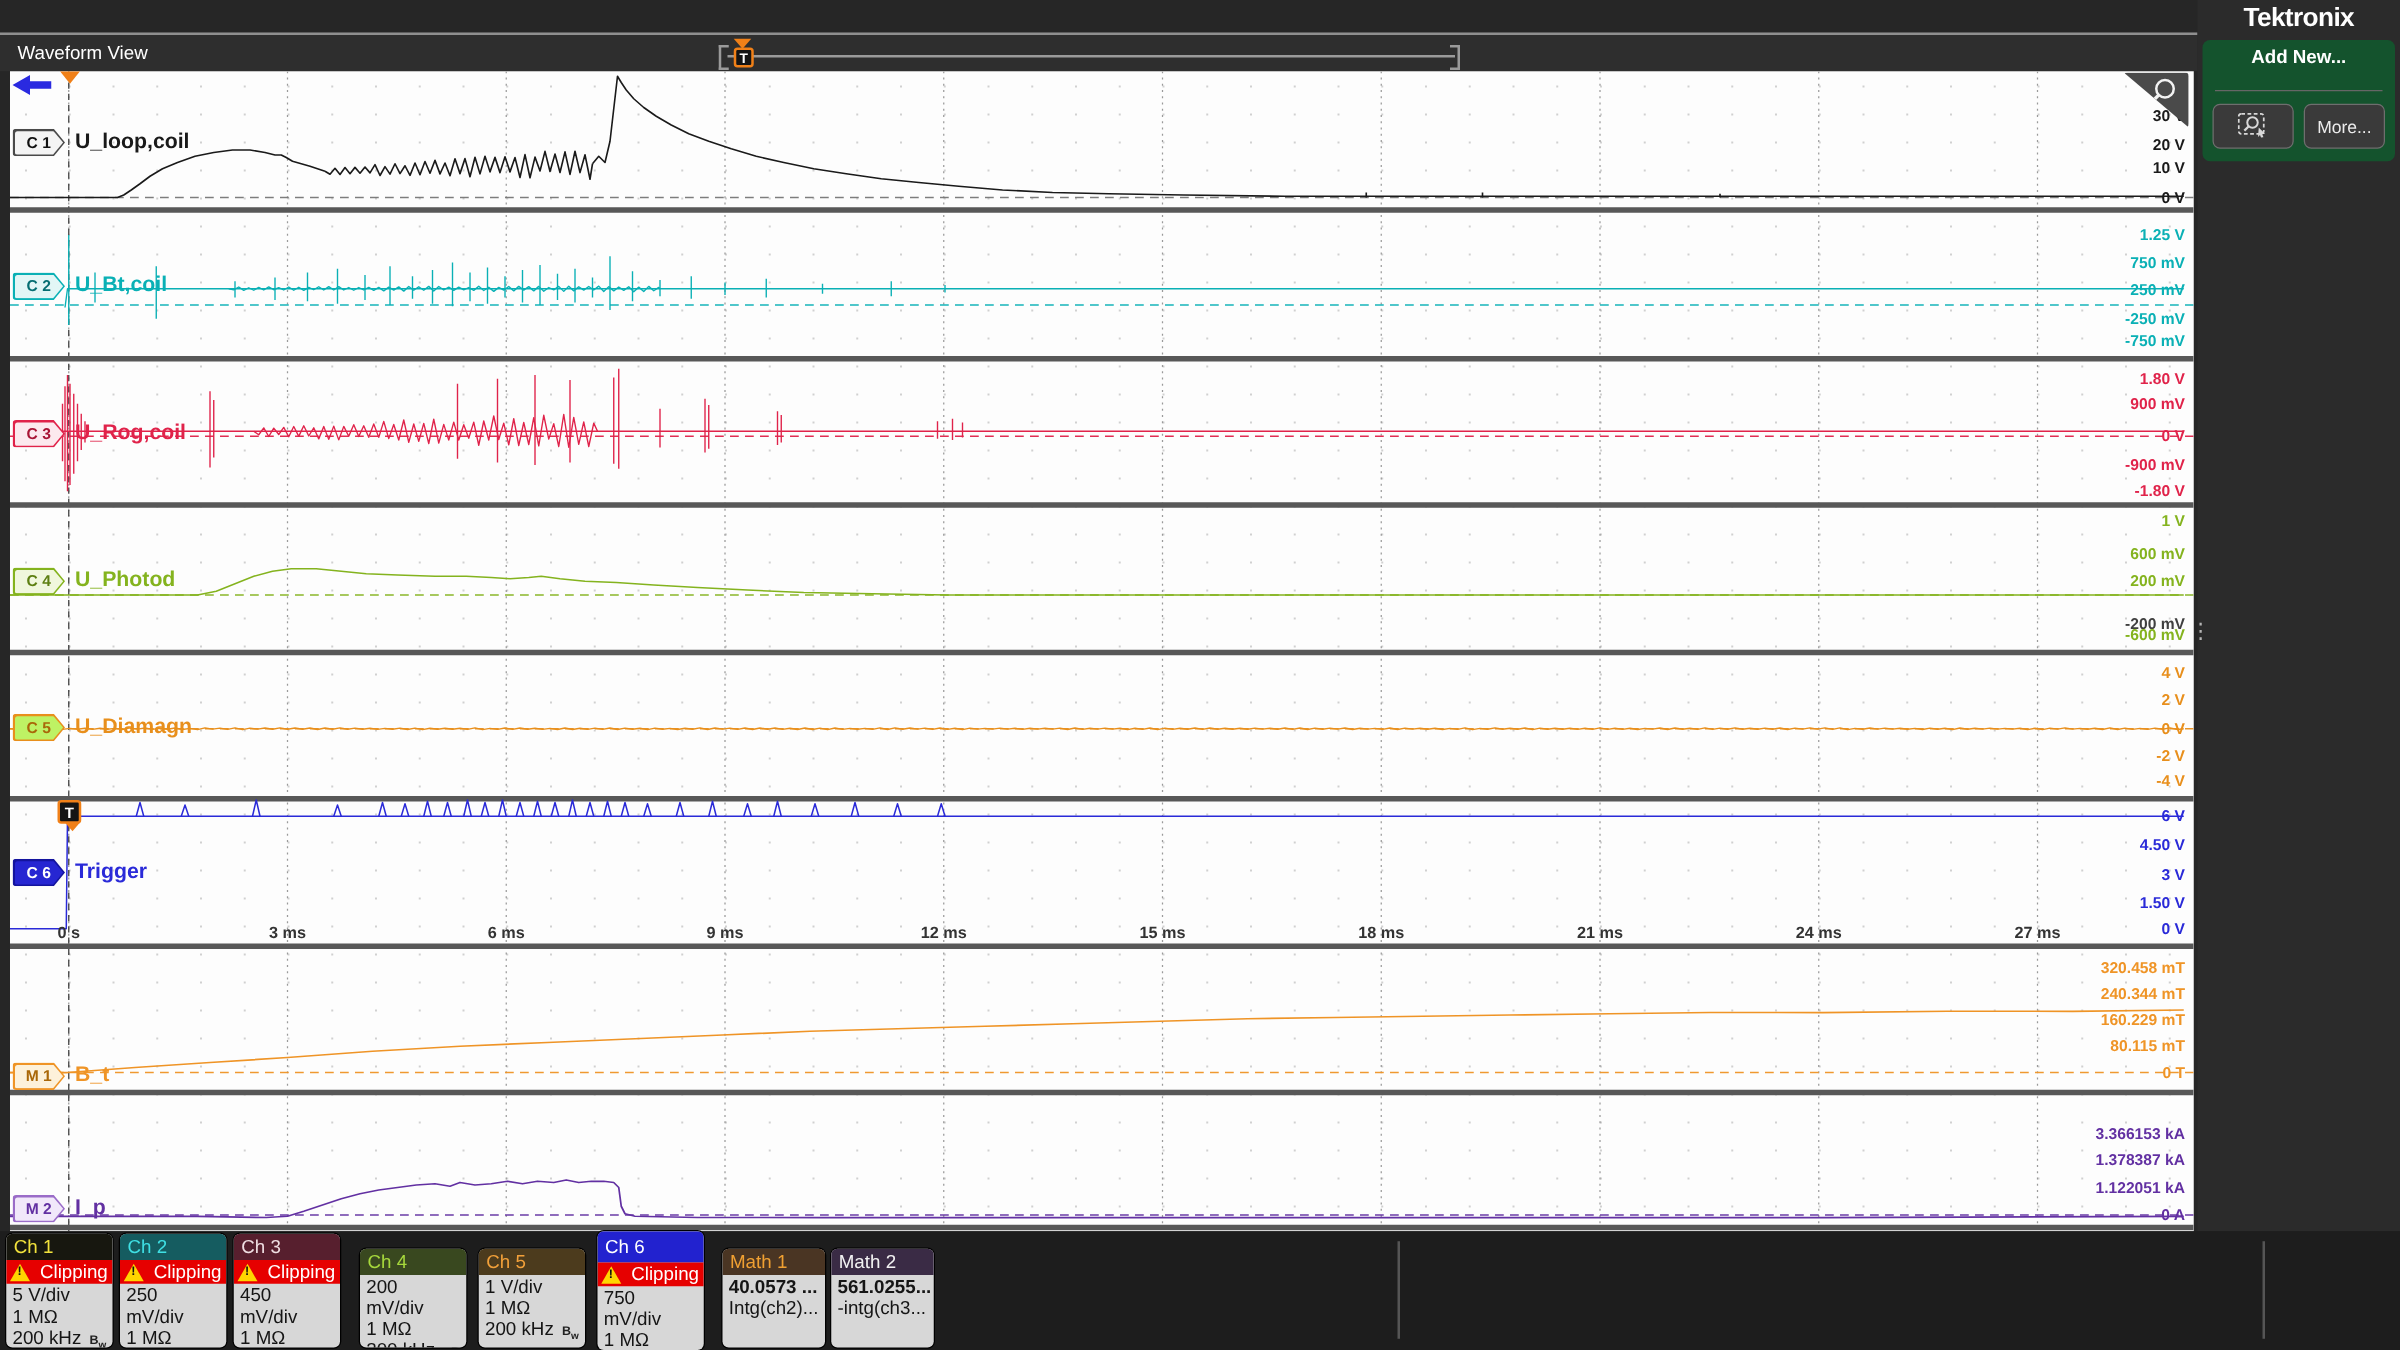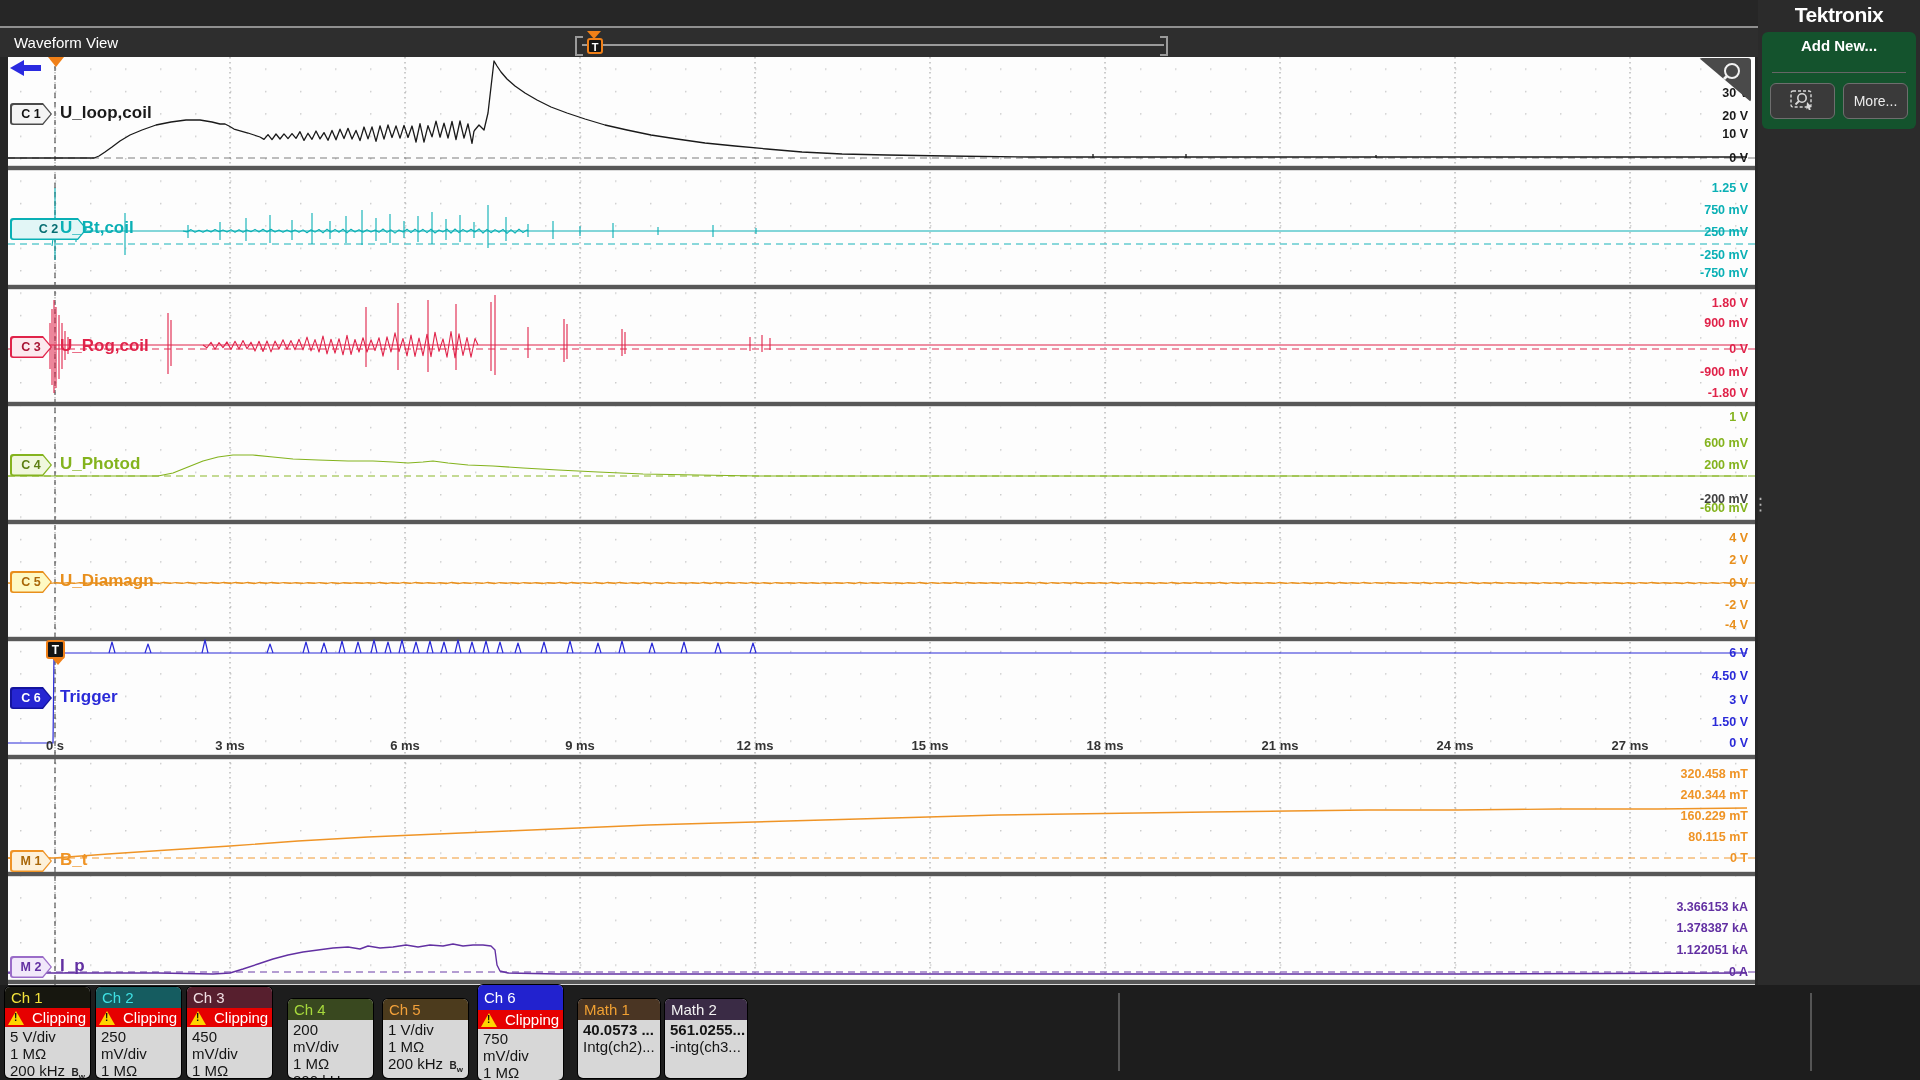--- a/index.html
+++ b/index.html
@@ -150,21 +150,21 @@
 
   <div class="ch-badge" style="top: 46px;">
         <div class="outer" style="background: rgb(74, 74, 74);"></div>
         <div class="inner" style="background: rgb(244, 244, 244); color: rgb(17, 17, 17);">C 1</div>
       </div>
       <div class="ch-name" style="top: 46px; color: rgb(26, 26, 26);">U_loop,coil</div>
       <div class="scale-label" style="top: 36px; color: rgb(26, 26, 26);">30 V</div>
       <div class="scale-label" style="top: 59px; color: rgb(26, 26, 26);">20 V</div>
       <div class="scale-label" style="top: 77px; color: rgb(26, 26, 26);">10 V</div>
       <div class="scale-label" style="top: 101px; color: rgb(26, 26, 26);">0 V</div>
-      <div class="ch-badge" style="top: 161px; padding-left: 35px;">
+      <div class="ch-badge" style="top: 161px;">
         <div class="outer" style="background: rgb(10, 176, 181);"></div>
         <div class="inner" style="background: rgb(226, 246, 246); color: rgb(6, 110, 114);">C 2</div>
       </div>
       <div class="ch-name" style="top: 161px; color: rgb(10, 176, 181);">U_Bt,coil</div>
       <div class="scale-label" style="top: 131px; color: rgb(10, 176, 181);">1.25 V</div>
       <div class="scale-label" style="top: 153px; color: rgb(10, 176, 181);">750 mV</div>
       <div class="scale-label" style="top: 175px; color: rgb(10, 176, 181);">250 mV</div>
       <div class="scale-label" style="top: 198px; color: rgb(10, 176, 181); text-align: center;">-250 mV</div>
       <div class="scale-label" style="top: 216px; color: rgb(10, 176, 181);">-750 mV</div>
       <div class="ch-badge" style="top: 279px;">
@@ -182,21 +182,21 @@
         <div class="inner" style="background: rgb(240, 247, 221); color: rgb(93, 127, 18);">C 4</div>
       </div>
       <div class="ch-name" style="top: 397px; color: rgb(132, 179, 30);">U_Photod</div>
       <div class="scale-label" style="top: 360px; color: rgb(132, 179, 30);">1 V</div>
       <div class="scale-label" style="top: 386px; color: rgb(132, 179, 30);">600 mV</div>
       <div class="scale-label" style="top: 408px; color: rgb(132, 179, 30);">200 mV</div>
       <div class="scale-label" style="top: 442px; color: #404040;">-200 mV</div>
       <div class="scale-label" style="top: 451px; color: rgb(132, 179, 30);">-600 mV</div>
       <div class="ch-badge" style="top: 514px;">
         <div class="outer" style="background: rgb(232, 143, 28);"></div>
-        <div class="inner" style="background: #fef9c3; color: rgb(169, 103, 8);">C 5</div>
+        <div class="inner" style="background: #bef264; color: rgb(169, 103, 8);">C 5</div>
       </div>
       <div class="ch-name" style="top: 514px; color: rgb(232, 143, 28);">U_Diamagn</div>
       <div class="scale-label" style="top: 481px; color: rgb(232, 143, 28);">4 V</div>
       <div class="scale-label" style="top: 503px; color: rgb(232, 143, 28);">2 V</div>
       <div class="scale-label" style="top: 526px; color: rgb(232, 143, 28);">0 V</div>
       <div class="scale-label" style="top: 548px; color: rgb(232, 143, 28);">-2 V</div>
       <div class="scale-label" style="top: 568px; color: rgb(232, 143, 28);">-4 V</div>
       <div class="ch-badge" style="top: 630px;">
         <div class="outer" style="background: rgb(20, 20, 158);"></div>
         <div class="inner" style="background: rgb(38, 38, 210); color: rgb(255, 255, 255);">C 6</div>

